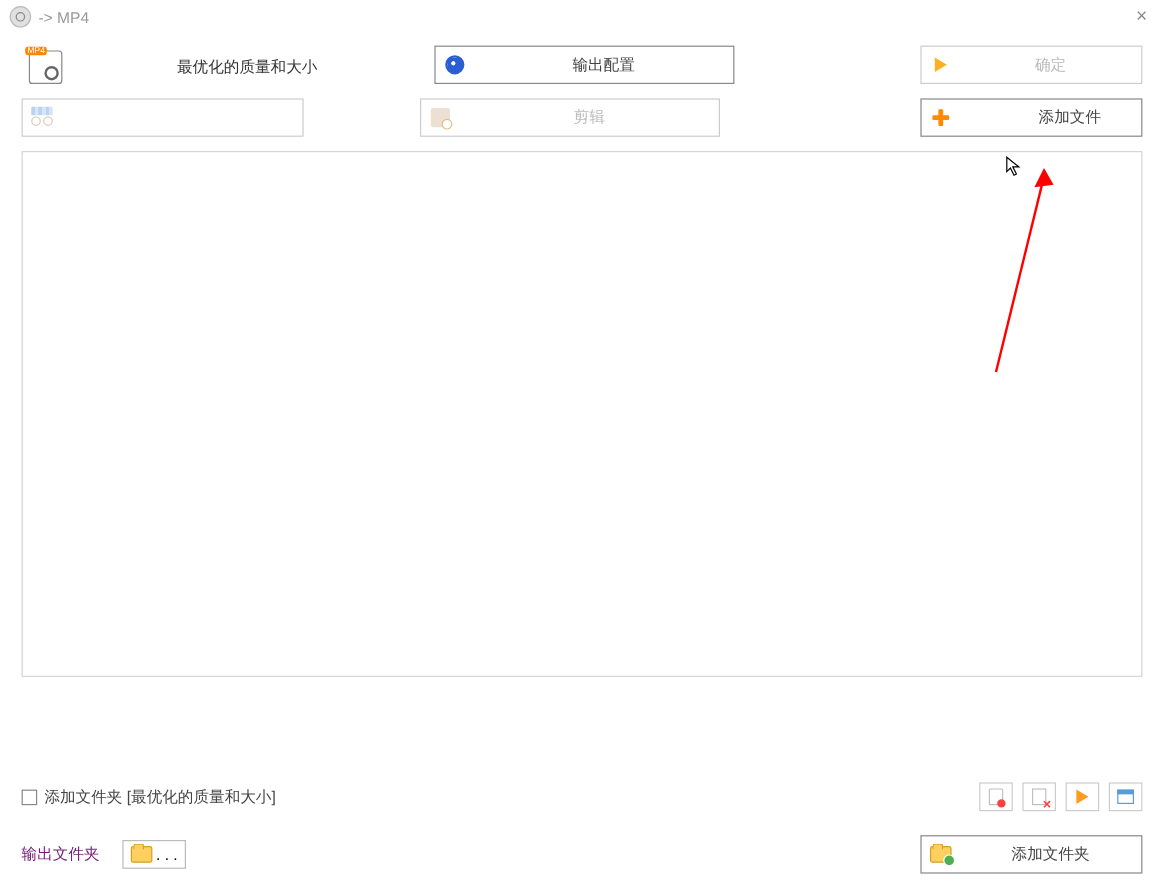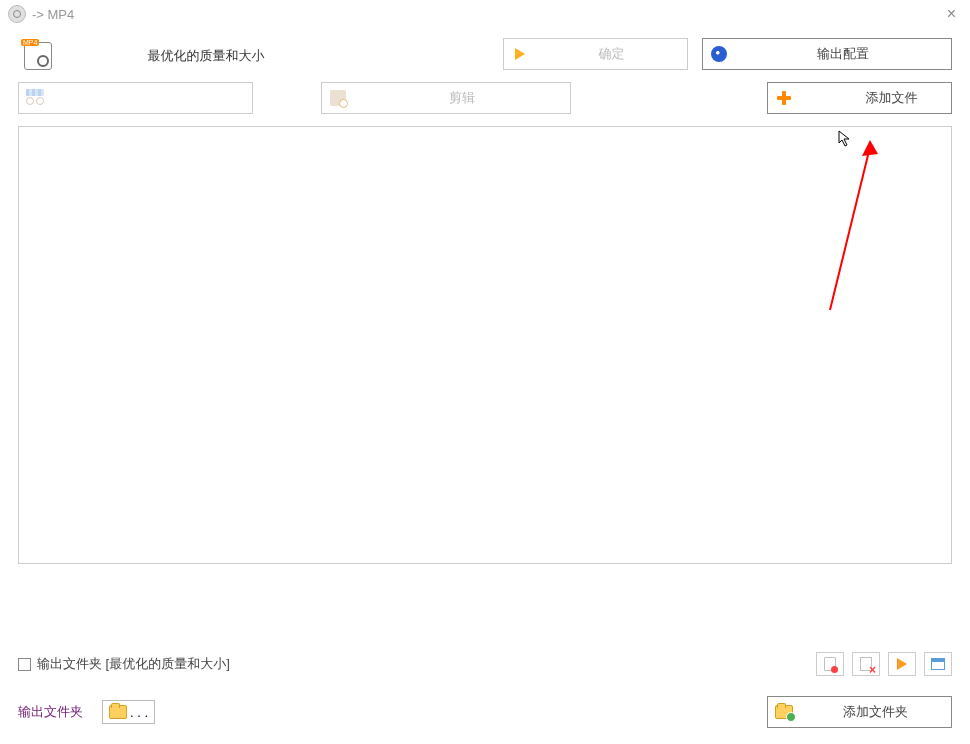--- a/index.html
+++ b/index.html
@@ -19,21 +19,21 @@
     .quality-label { flex: 1; text-align: center; color: #333; }
     .btn { height: 32px; border: 1px solid #888; background: #fff; display: flex; align-items: center; cursor: pointer; font-size: 13px; }
     .btn .ic { width: 32px; display: flex; align-items: center; justify-content: center; }
     .btn .lbl { flex: 1; text-align: center; color: #444; }
     .btn.disabled .lbl { color: #bbb; }
     .btn.disabled { border-color: #ccc; cursor: default; }
     .btn-config { width: 250px; }
     .btn-ok { width: 185px; margin-left: auto; border-color: #ccc; }
     .btn-ok .lbl { color: #bbb; }
     .btn-split { width: 235px; border-color: #ccc; }
-    .btn-edit { width: 250px; margin-left: 54px; border-color: #ccc; }
+    .btn-edit { width: 250px; margin-left: 83px; border-color: #ccc; }
     .btn-add { width: 185px; margin-left: auto; border-color: #888; gap: 32px; }
     .btn-addfolder { width: 185px; margin-left: auto; }
     .gear-blue { width: 16px; height: 16px; border: 2px solid #2a5fd4; border-radius: 50%; position: relative; background: radial-gradient(circle at 40% 40%, #fff 1.5px, #2a5fd4 2px); }
     .arrow-right-yellow { width: 0; height: 0; border-left: 10px solid #ffb020; border-top: 6px solid transparent; border-bottom: 6px solid transparent; }
     .scissors { width: 18px; height: 14px; position: relative; opacity: .45; }
     .scissors::before, .scissors::after { content: ""; position: absolute; width: 6px; height: 6px; border: 1.5px solid #b0865a; border-radius: 50%; bottom: 0; }
     .scissors::before { left: 0; } .scissors::after { right: 0; }
     .scissors .film { position: absolute; top: -2px; left: 0; width: 18px; height: 7px; background: repeating-linear-gradient(90deg, #6aa0de 0 3px, #a8c8ea 3px 6px); border-radius: 1px; }
     .filmstrip { width: 16px; height: 16px; position: relative; opacity: .5; background: #d8c3a5; border-radius: 2px; }
     .filmstrip::after { content: ""; position: absolute; right: -2px; bottom: -2px; width: 7px; height: 7px; border: 1.5px solid #c08000; border-radius: 50%; background: #fff; }
@@ -82,31 +82,31 @@
 
 <div class="toolbar">
   <div class="row row1">
     <div class="quality-block">
       <div class="mp4-icon">
         <div class="sheet"></div>
           <div class="lens"></div>
       </div>
       <span class="quality-label">最优化的质量和大小</span>
     </div>
+    <div class="btn btn-config">
+      <span class="ic">
+          <span class="gear-blue"></span>
+        </span>
+      <span class="lbl">输出配置</span>
+    </div>
     <div class="btn btn-ok">
       <span class="ic">
           <span class="arrow-right-yellow"></span>
         </span>
       <span class="lbl">确定</span>
-    </div>
-    <div class="btn btn-config">
-      <span class="ic">
-          <span class="gear-blue"></span>
-        </span>
-      <span class="lbl">输出配置</span>
     </div>
   </div>
   <div class="row">
     <div class="btn btn-split disabled">
       <span class="ic">
           <span class="scissors">
             <span class="film"></span>
           </span>
         </span>
     </div>
@@ -126,21 +126,21 @@
 </div>
 
 <div class="table">
   <div class="tbody"></div>
 </div>
 
 <div class="bottom">
   <div class="check-row">
     <label class="add-settings">
       <span class="checkbox"></span>
-      <span>输出文件夹  [最优化的质量和大小]</span>
+      <span>添加文件夹  [最优化的质量和大小]</span>
     </label>
     <div class="small-btns">
       <div class="smbtn">
           <span class="doc-red"></span>
         </div>
       <div class="smbtn">
           <span class="x-red"></span>
         </div>
       <div class="smbtn">
           <span class="play-org"></span>

